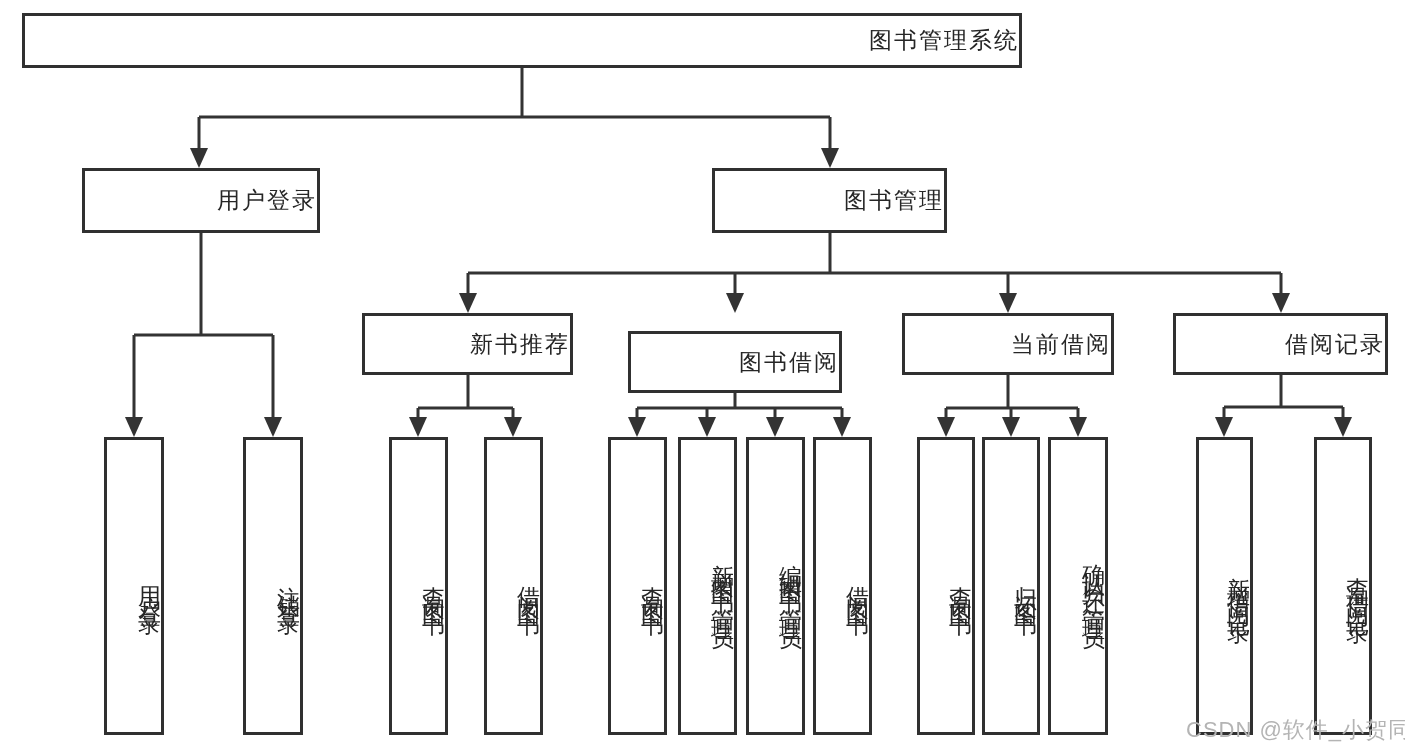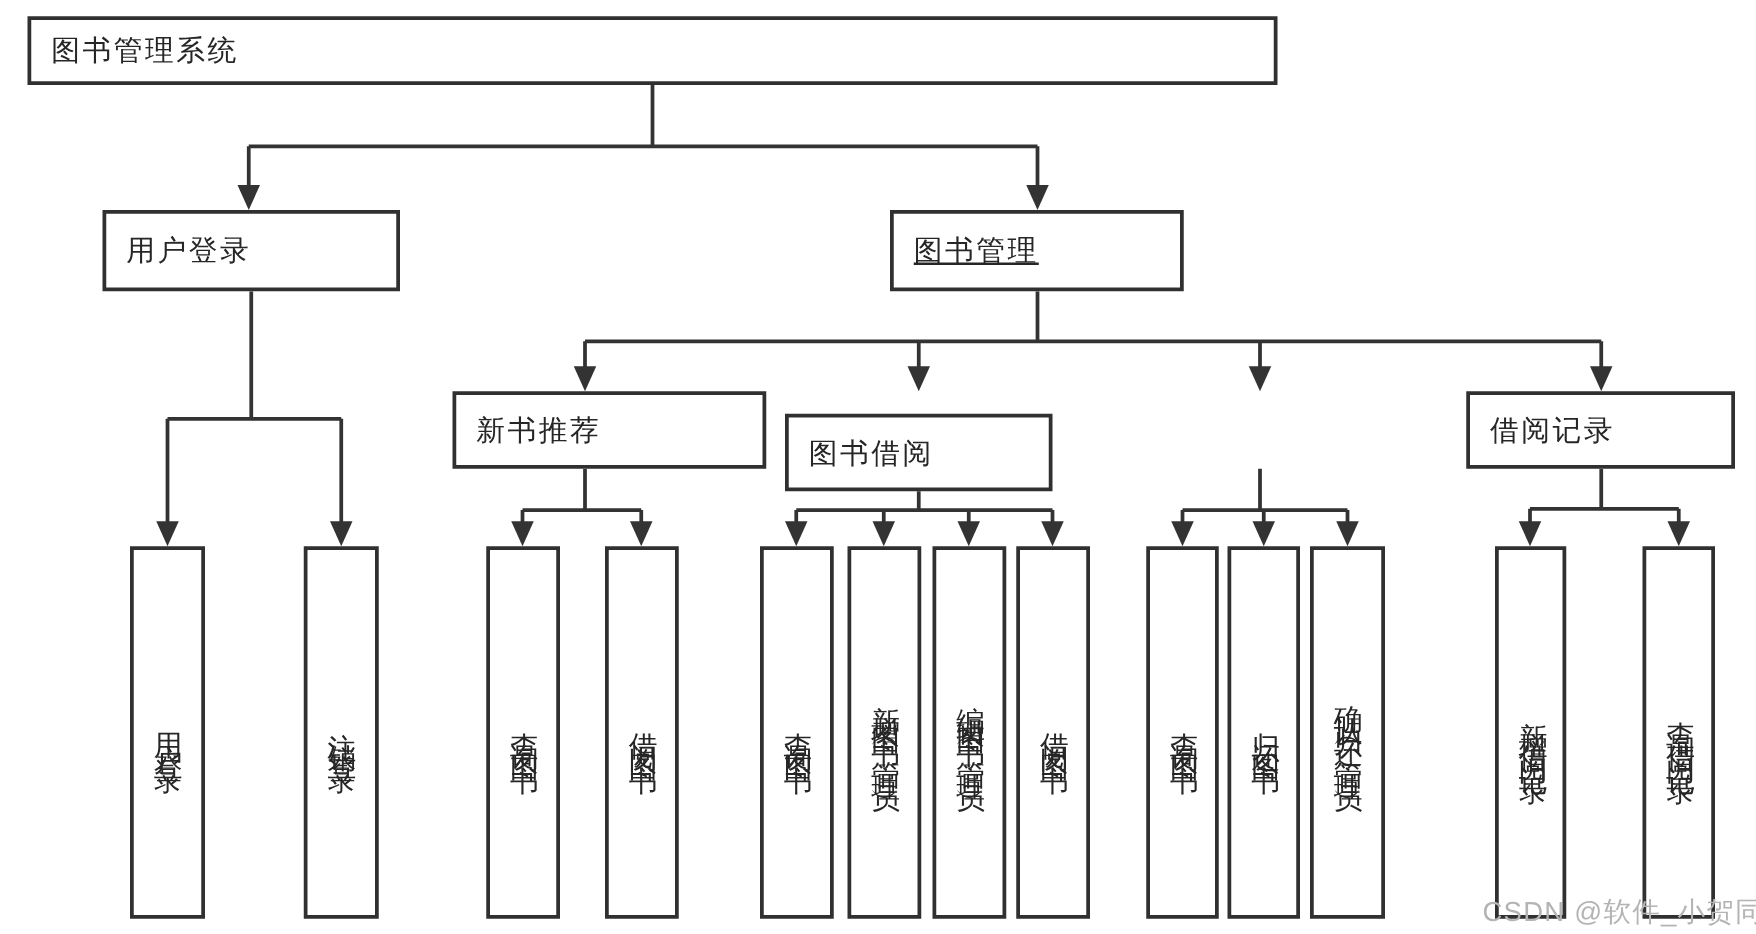--- a/index.html
+++ b/index.html
@@ -19,21 +19,21 @@
   }
   .connector-layer{
     position:absolute;left:0;top:0;z-index:1;
   }
   .conn{stroke:var(--line,#333);stroke-width:3;fill:none;}
   .arrow{fill:var(--line,#333);stroke:none;}
   .node{
     position:absolute;z-index:2;box-sizing:border-box;
     background:var(--box-bg,#fff);
     border:3px solid var(--box-border,#303030);
-    display:flex;align-items:center;justify-content:flex-start;
+    display:flex;align-items:center;justify-content:flex-end;
     color:var(--text,#262626);
     font-size:23px;
     letter-spacing:2px;
     line-height:1;
     padding-left:16px;
   }
   .vnode .vlabel{
     writing-mode:vertical-rl;
     text-orientation:mixed;
     letter-spacing:9px;
@@ -97,29 +97,32 @@
     </g>
   </svg>
 
   <div class="node" style="left:22px;top:13px;width:1000px;height:55px;">
     <span>图书管理系统</span>
   </div>
 
   <div class="node" style="left:82px;top:168px;width:238px;height:65px;">
     <span>用户登录</span>
   </div>
-  <div class="node" style="left:712px;top:168px;width:235px;height:65px;text-decoration:underline;">
+  <div class="node" style="left:712px;top:168px;width:235px;height:65px;">
     <span>图书管理</span>
   </div>
 
-  <div class="node" style="left:362px;top:313px;width:251px;height:62px;">
+  <div class="node" style="left:362px;top:313px;width:211px;height:62px;">
     <span>新书推荐</span>
   </div>
   <div class="node" style="left:628px;top:313px;width:214px;height:62px;margin-top:18px;">
     <span>图书借阅</span>
+  </div>
+  <div class="node" style="left:902px;top:313px;width:212px;height:62px;">
+    <span>当前借阅</span>
   </div>
   <div class="node" style="left:1173px;top:313px;width:215px;height:62px;">
     <span>借阅记录</span>
   </div>
 
   <div class="node vnode" style="left:104px;top:437px;width:60px;height:298px;">
     <span class="vlabel">用户登录</span>
   </div>
   <div class="node vnode" style="left:243px;top:437px;width:60px;height:298px;">
     <span class="vlabel">注销登录</span>

